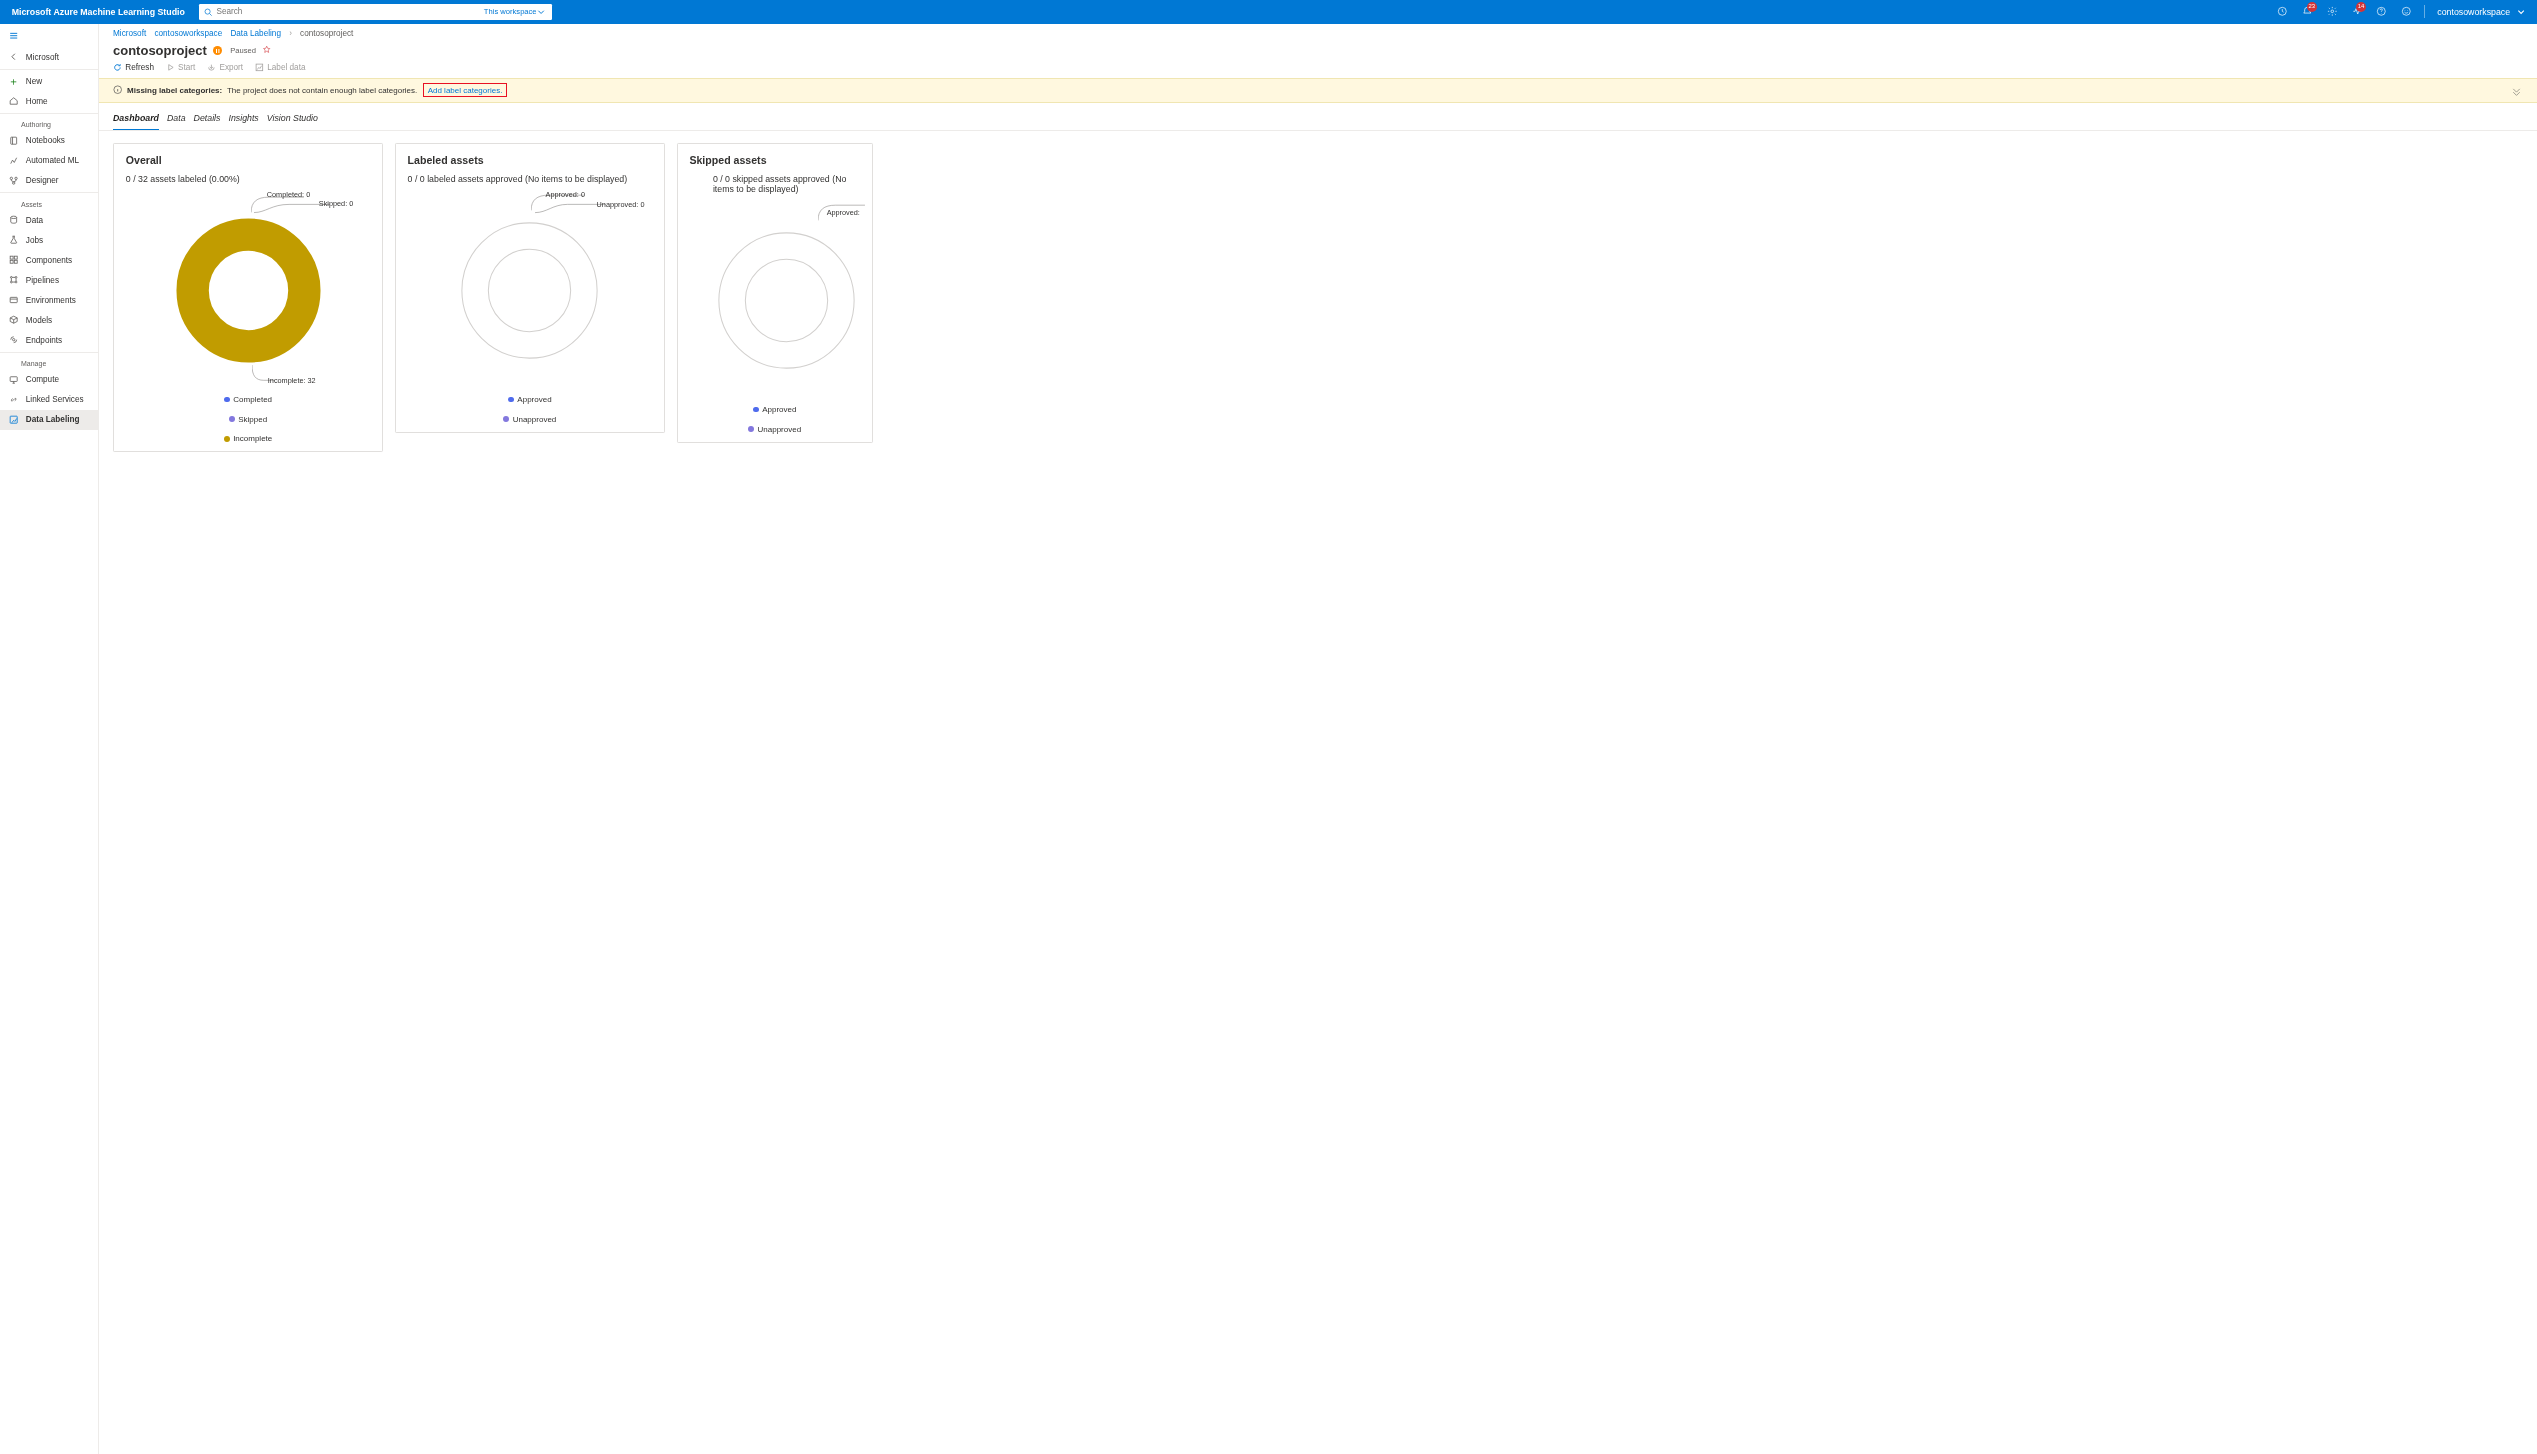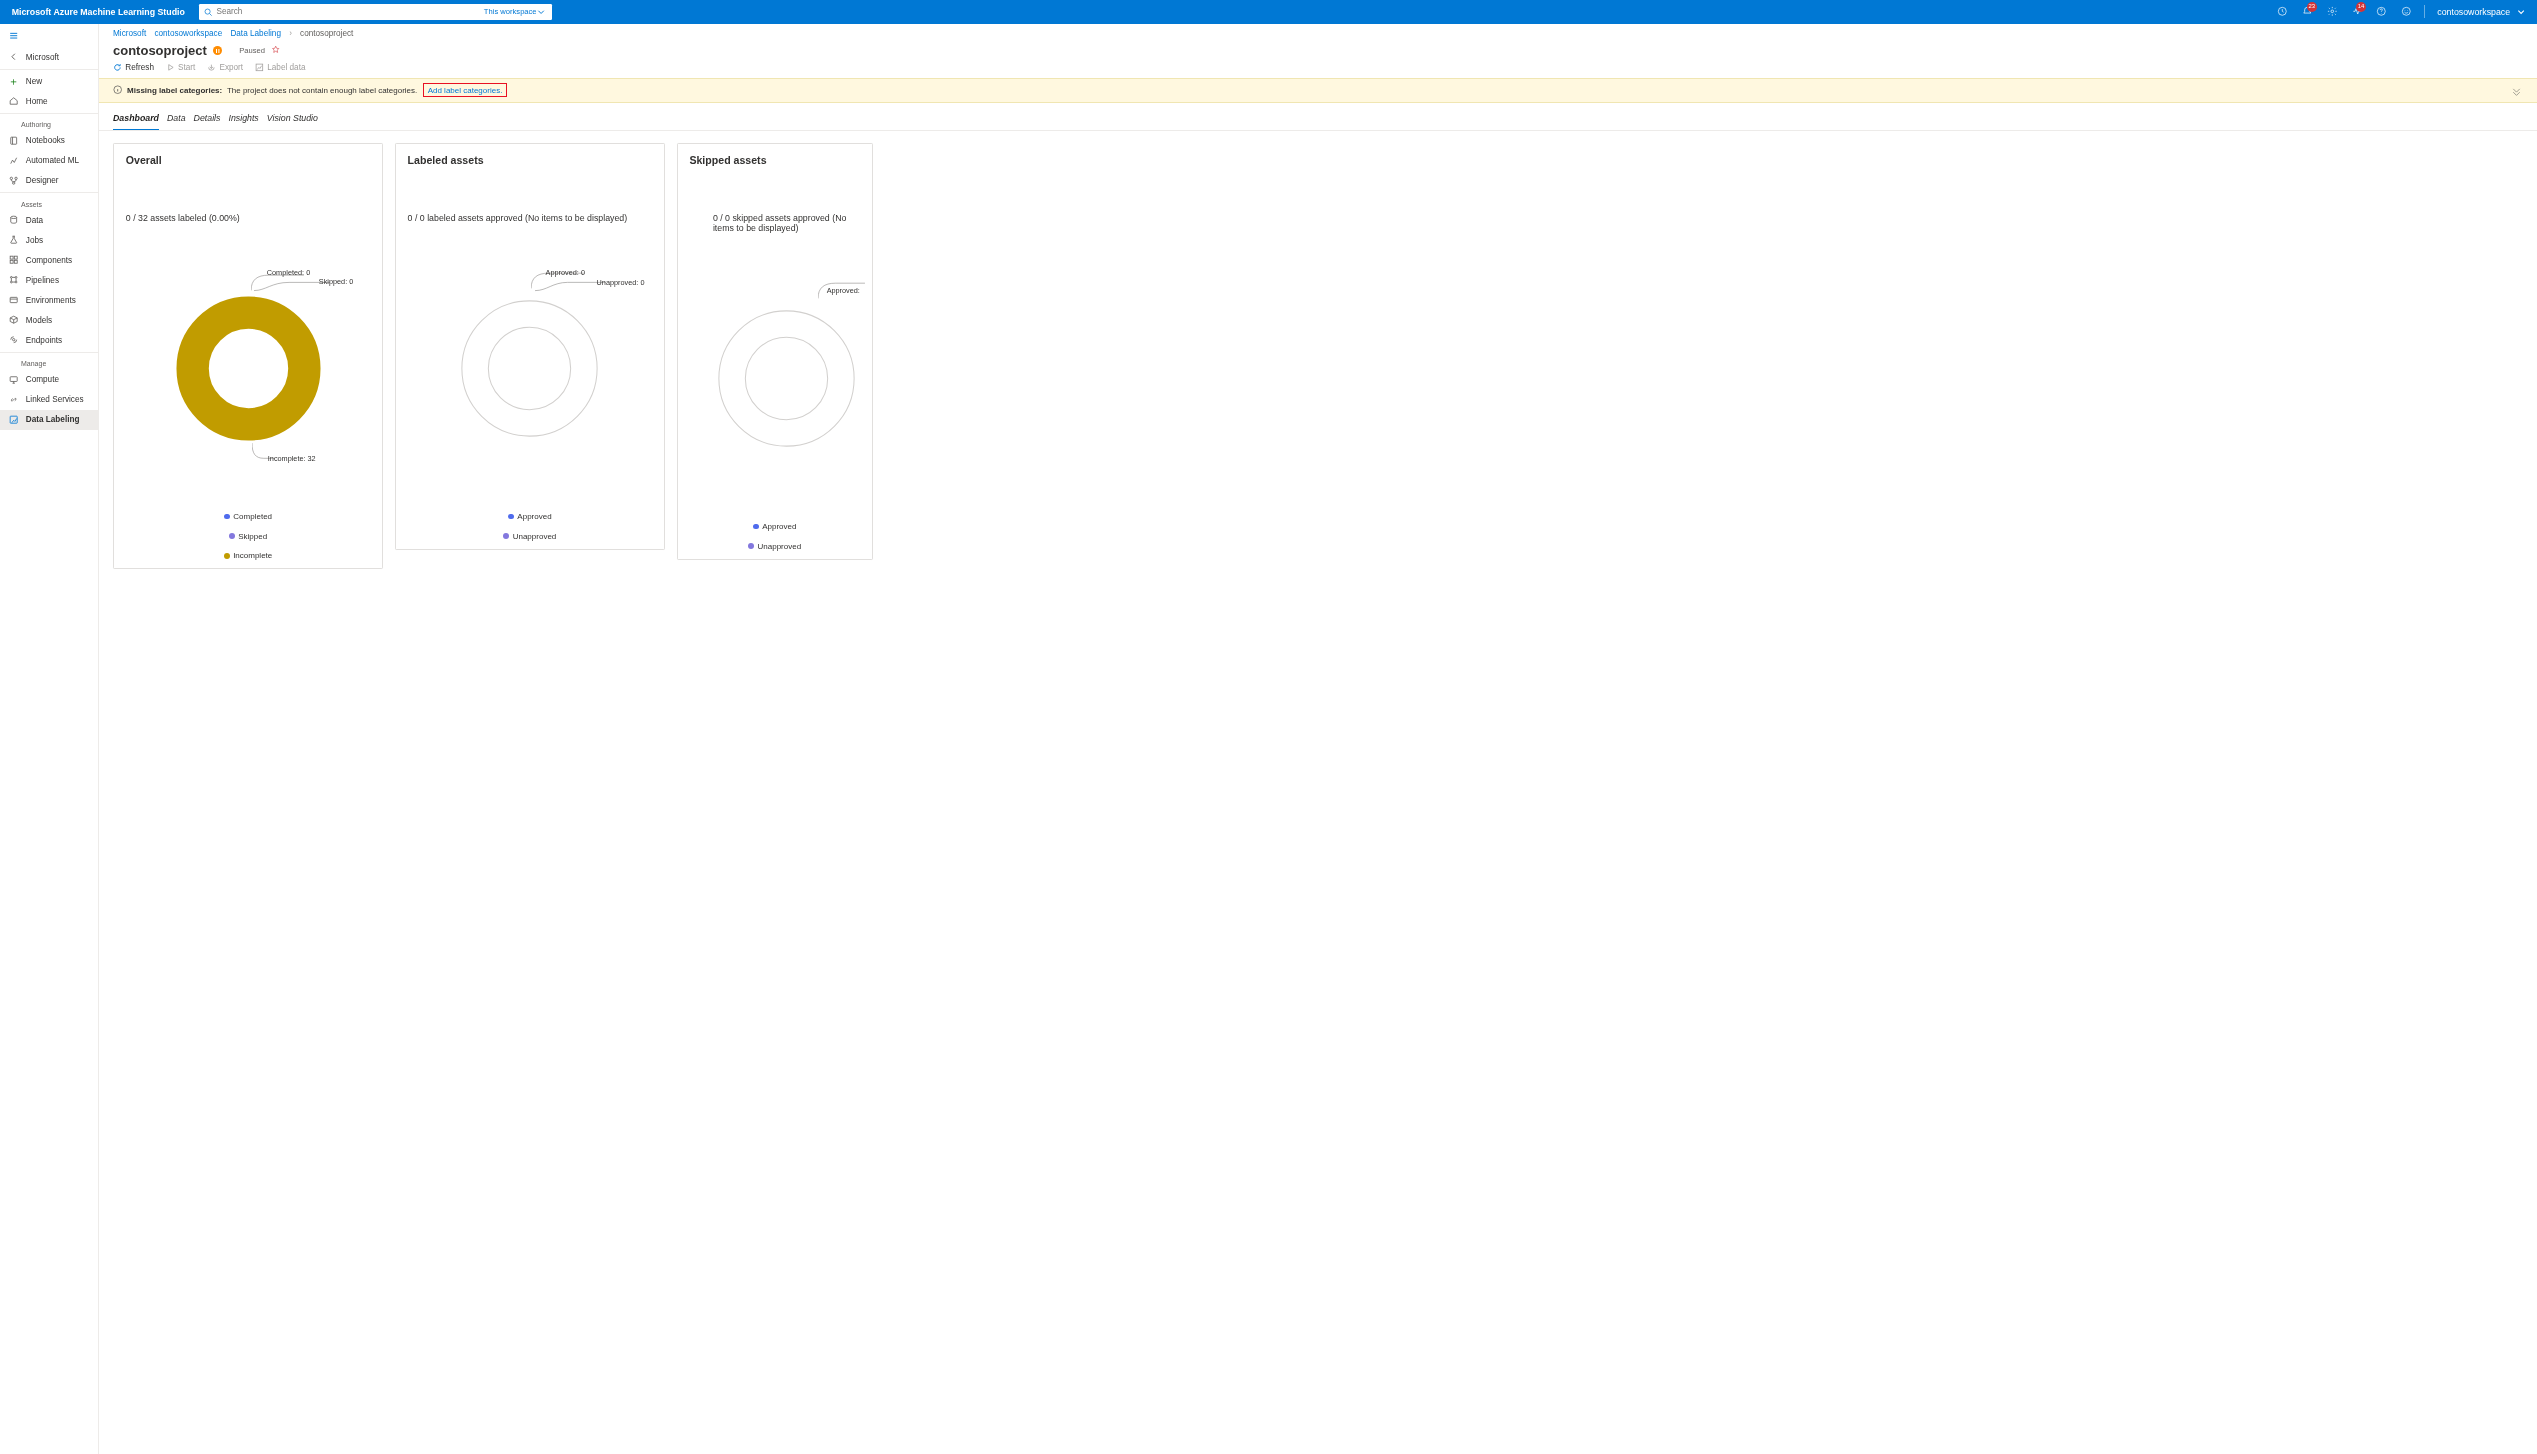--- a/index.html
+++ b/index.html
@@ -47,21 +47,21 @@
 
   
   .crumbs { display:flex; align-items:center; gap:8.2px; padding:5.9px 14px 2.4px; font-size:8.2px; }
   .crumbs a { color:#0078d4; text-decoration:none; cursor:pointer; }
   .crumbs .sep { color:#a19f9d; }
   .crumbs .current { color:#605e5c; }
 
   
   .title-row { display:flex; align-items:center; gap:5.9px; padding:2.4px 14px 3.5px; }
   .title-row h1 { font-size:13px; font-weight:700; color:#323130; }
-  .pill-paused { display:flex; align-items:center; gap:17px; font-size:7.6px; color:#605e5c; }
+  .pill-paused { display:flex; align-items:center; gap:8px; font-size:7.6px; color:#605e5c; }
   .pill-paused .paused-icon { width:9.4px; height:9.4px; border-radius:50%; background:#ff8c00; display:flex; align-items:center; justify-content:center; }
   .pill-paused .paused-icon::before { content:""; width:1.2px; height:4.1px; background:#fff; box-shadow:2.4px 0 0 #fff; margin-left:-2.4px; }
   .star { color:#d13438; cursor:pointer; }
 
   
   .actions { display:flex; align-items:center; gap:11.8px; padding:1.2px 14px 5.9px; font-size:8.2px; color:#323130; }
   .actions .act { display:flex; align-items:center; gap:3.5px; cursor:pointer; }
   .actions .act.disabled { color:#a19f9d; cursor:default; }
   .actions .act svg { width:8.8px; height:8.8px; }
   .refresh svg { stroke:#0078d4; fill:none; stroke-width:1.6; }
@@ -75,21 +75,21 @@
   .banner .highlight-box { border:1.8px solid #e81123; padding:1.2px 3.5px; margin-left:1.2px; }
   .banner .chev { margin-left:auto; width:13px; height:13px; stroke:#605e5c; fill:none; cursor:pointer; }
 
   
   .tabs { display:flex; gap:8px; padding:7px 14px 0; border-bottom:0.6px solid #edebe9; margin-top:3.5px;font-style:italic; }
   .tab { font-size:8.8px; color:#323130; padding-bottom:5.9px; cursor:pointer; }
   .tab.active { font-weight:600; border-bottom:1.8px solid #0078d4; color:#201f1e; }
 
   
   .cards { display:flex; gap:11.8px; padding:11.8px 14px; overflow-x:auto; flex:1; align-items:flex-start; }
-  .card { border:0.6px solid #e1dfdd; border-radius:1.2px; background:#fff; flex:0 0 270px; padding:10.6px 11.8px 8.2px; display:flex; flex-direction:column;gap:39px; }
+  .card { border:0.6px solid #e1dfdd; border-radius:1.2px; background:#fff; flex:0 0 270px; padding:10.6px 11.8px 8.2px; display:flex; flex-direction:column; }
   .card.cut { flex:0 0 188px; }
   .card h2 { font-size:10.6px; font-weight:700; margin-bottom:8.2px; }
   .card .subtitle { font-size:8.8px; margin-bottom:5.9px; }
   .chart-area { position:relative; width:100%; height:200px; display:flex; align-items:center; justify-content:center; }
   .donut { width:147px; height:147px; }
   .callout { position:absolute; font-size:7.3px; color:#323130; white-space:nowrap; }
   .legend { display:flex; gap:10.6px; justify-content:center; align-items:center; margin-top:4.7px; font-size:8px;flex-direction:column; }
   .legend-item { display:flex; align-items:center; gap:3.5px; }
   .dot { width:5.9px; height:5.9px; border-radius:50%; }
 

